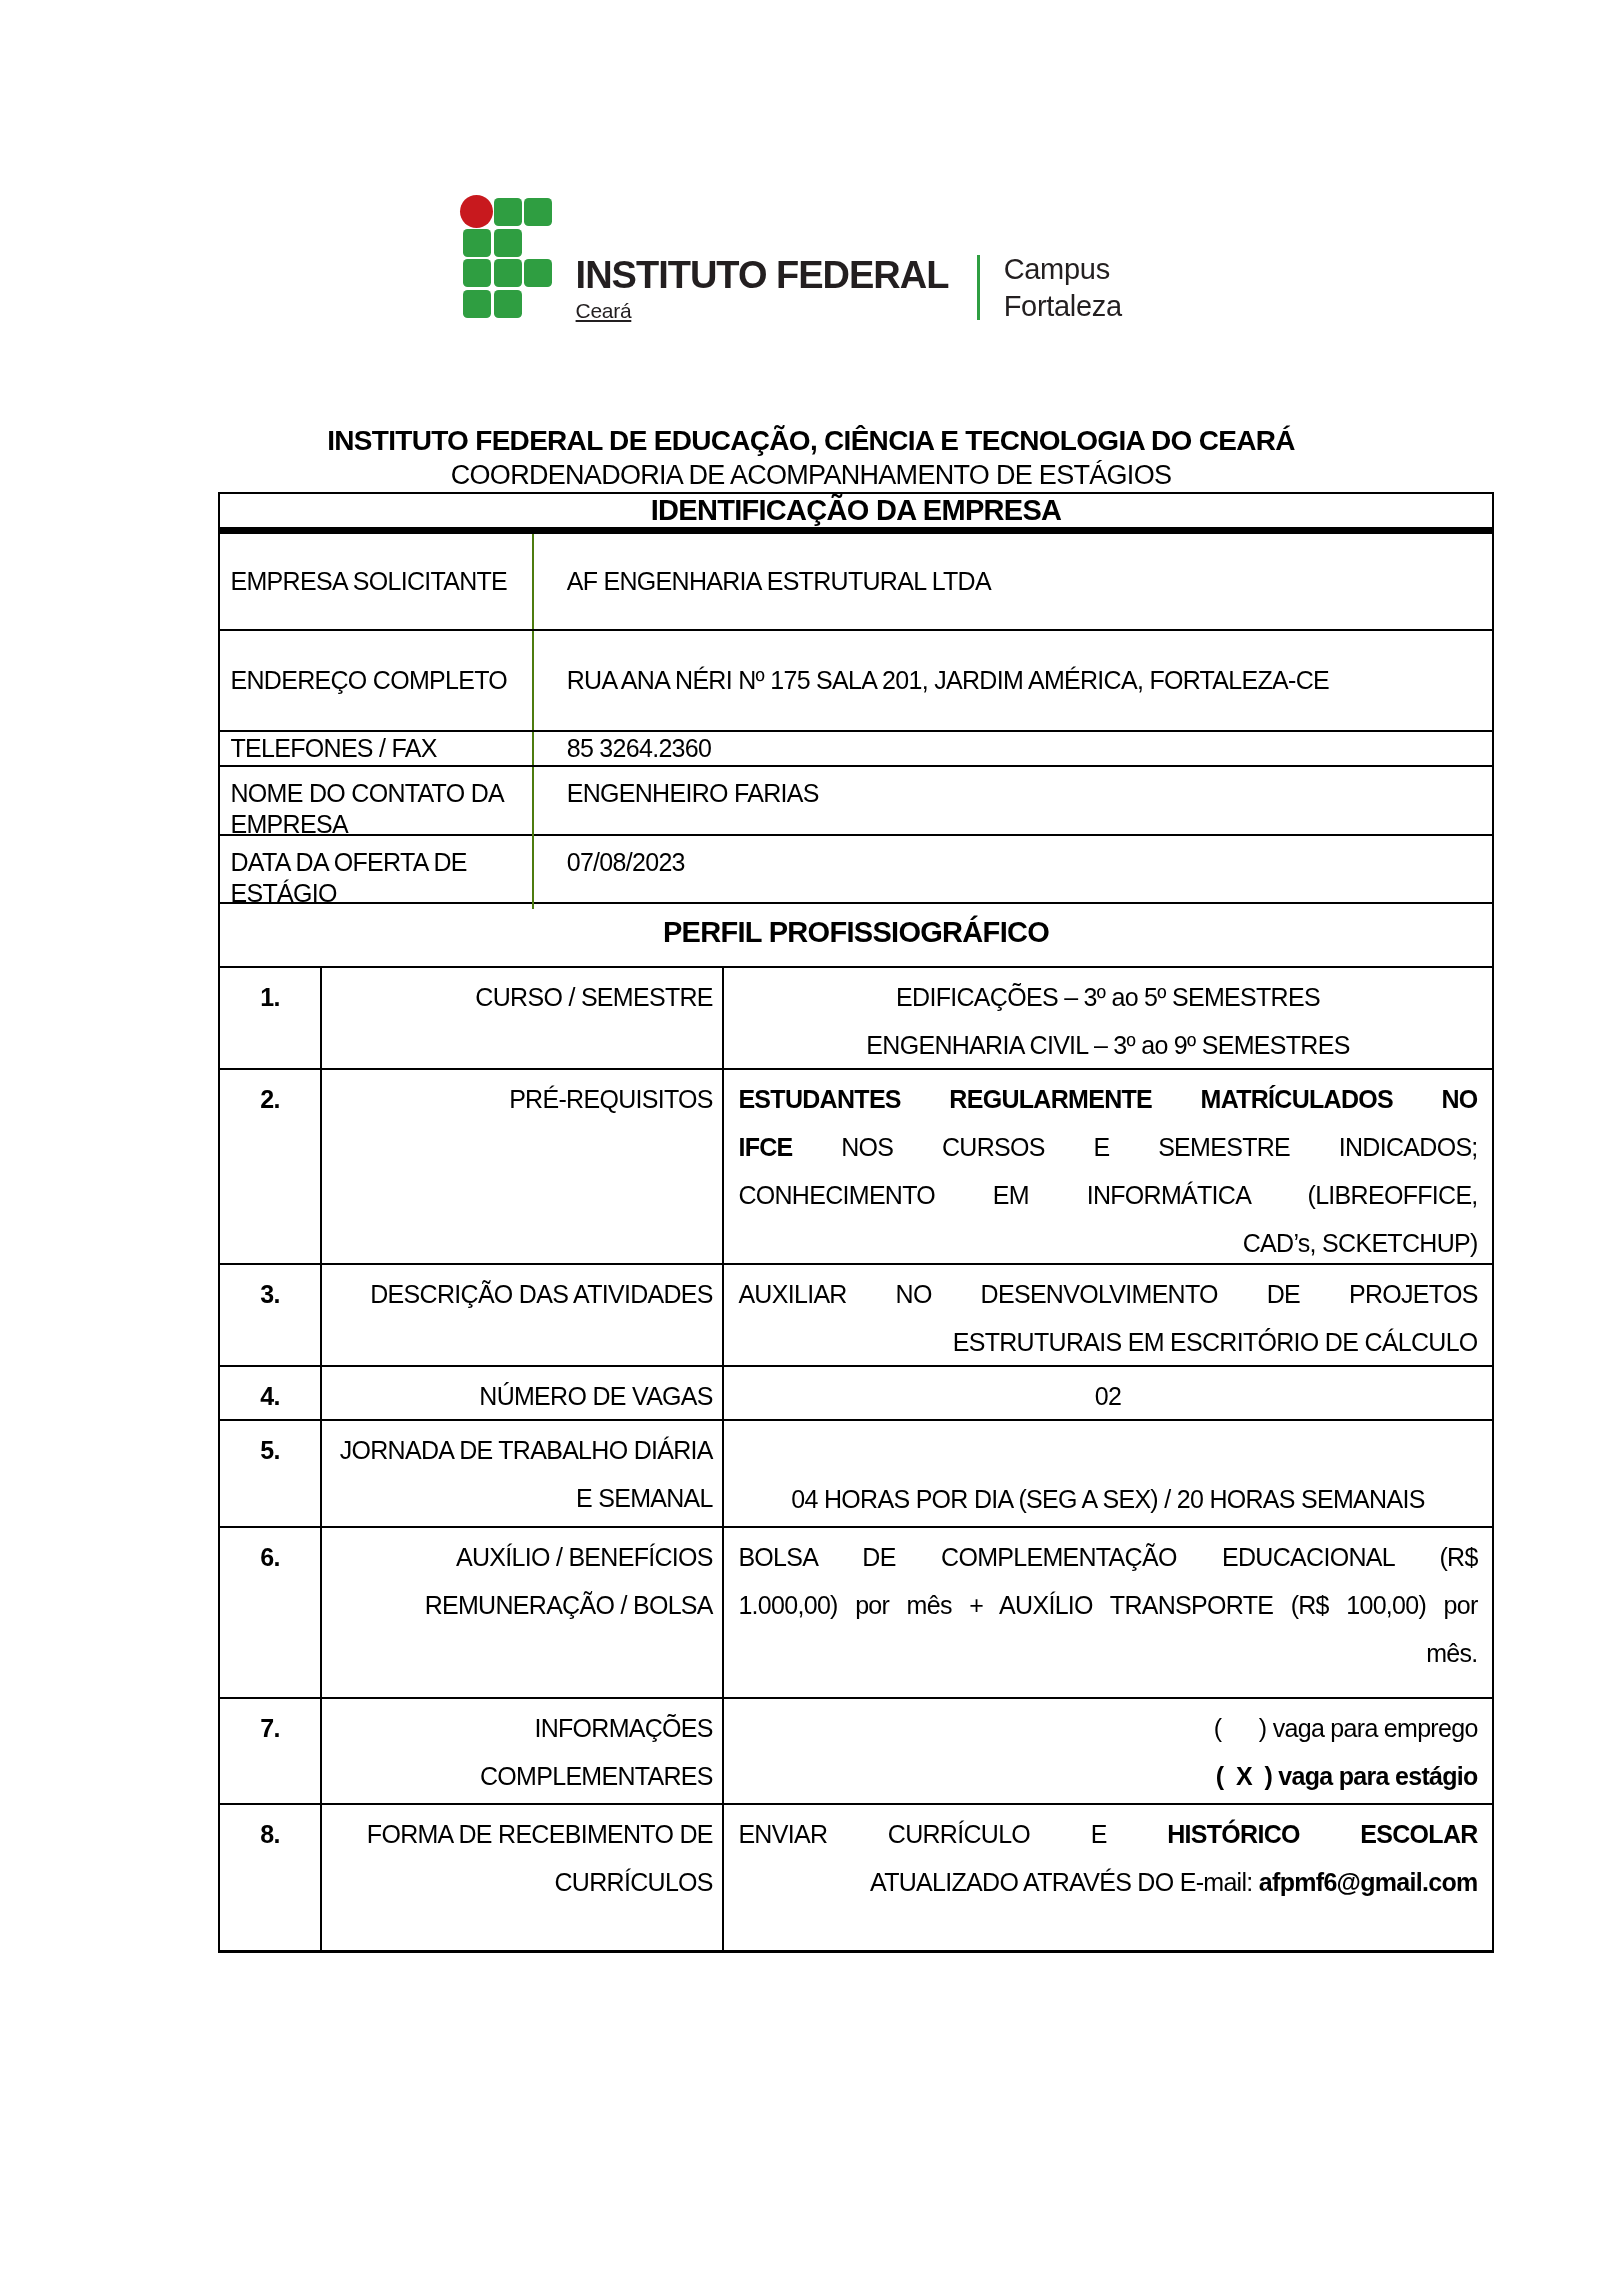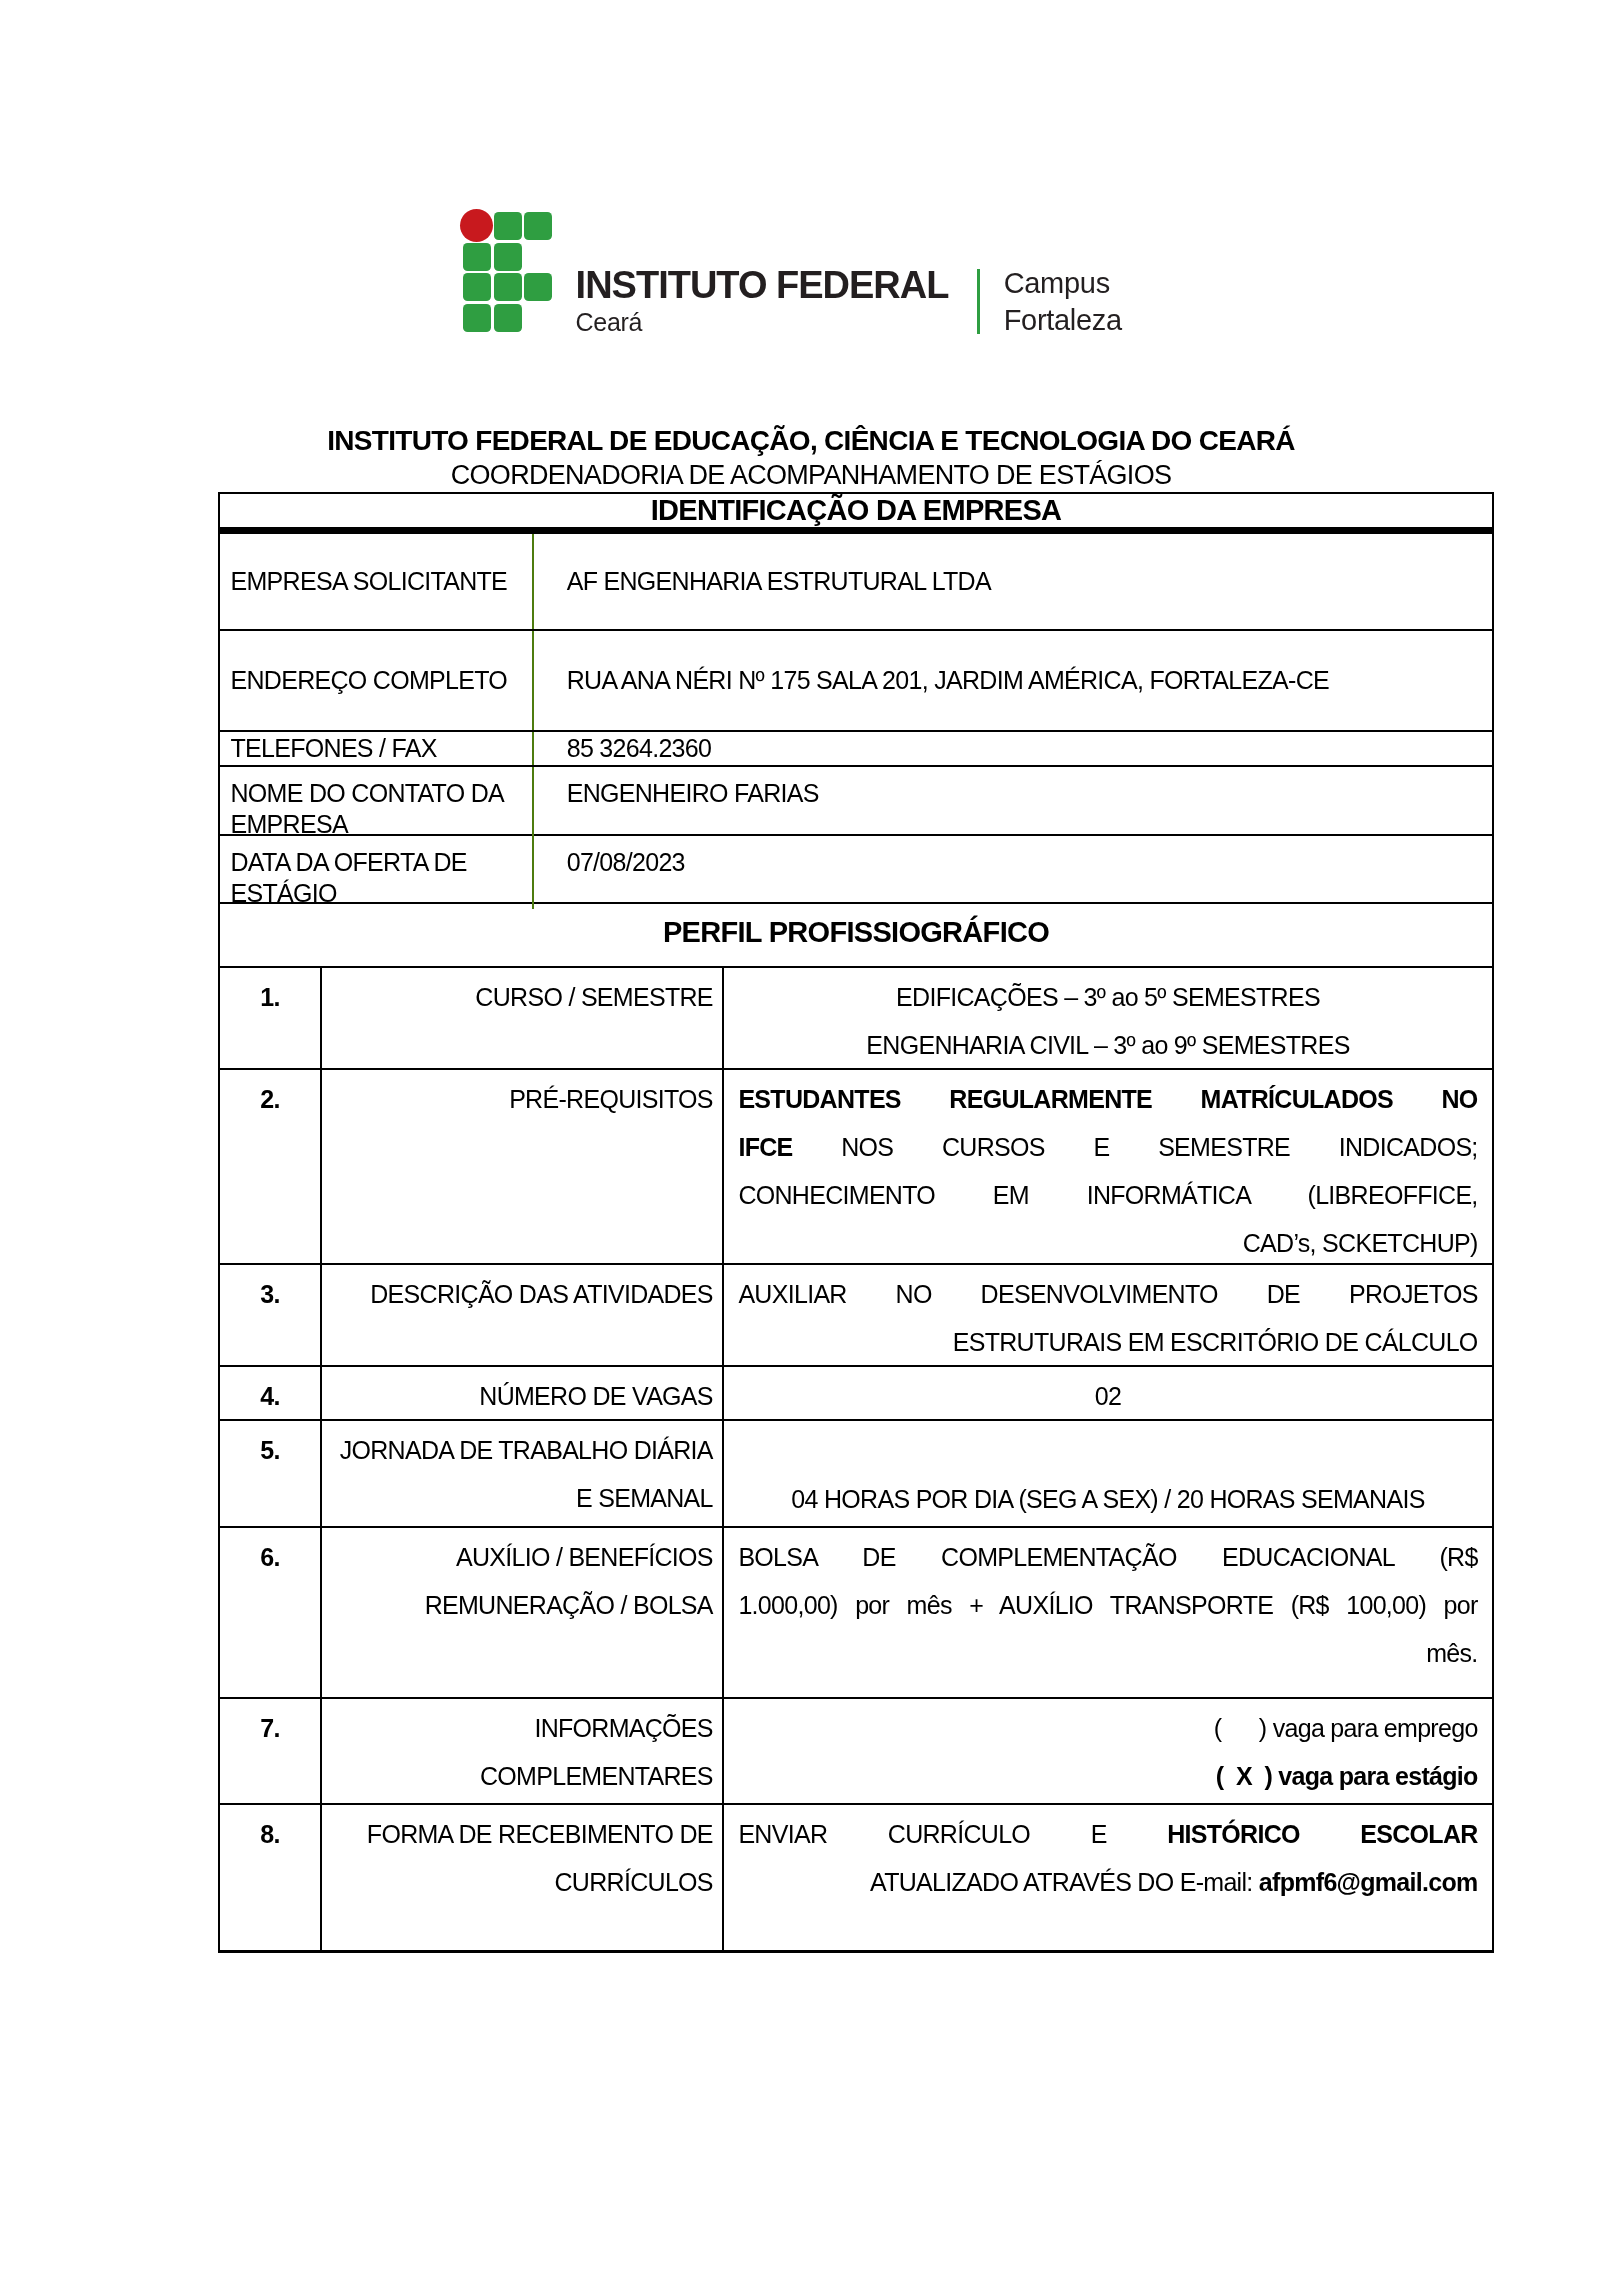--- a/index.html
+++ b/index.html
@@ -11,21 +11,21 @@
     background: #ffffff;
     font-family: "Liberation Sans", "DejaVu Sans", sans-serif;
     color: #000000;
     overflow: hidden;
   }
 
   
   .logo-row {
     position: absolute;
     left: 463px;
-    top: 212px;
+    top: 198px;
     display: flex;
     align-items: flex-end;
   }
   .logo-mark {
     position: relative;
     width: 89px;
     height: 123px;
   }
   .logo-cell {
     position: absolute;
@@ -43,23 +43,24 @@
     flex-direction: column;
     justify-content: flex-end;
     line-height: 1;
   }
   .brand-name {
     font-size: 38px;
     font-weight: bold;
     letter-spacing: -1px;
   }
   .brand-state {
-    font-size: 25px;
+    font-size: 21px;
     margin-top: 5.9px;
     letter-spacing: -0.3px;
+    text-decoration: underline;
   }
   .logo-divider {
     width: 2.6px;
     height: 65px;
     margin-left: 29px;
     align-self: flex-end;
     margin-bottom: 1.3px;
   }
   .campus-text {
     margin-left: 23.6px;

